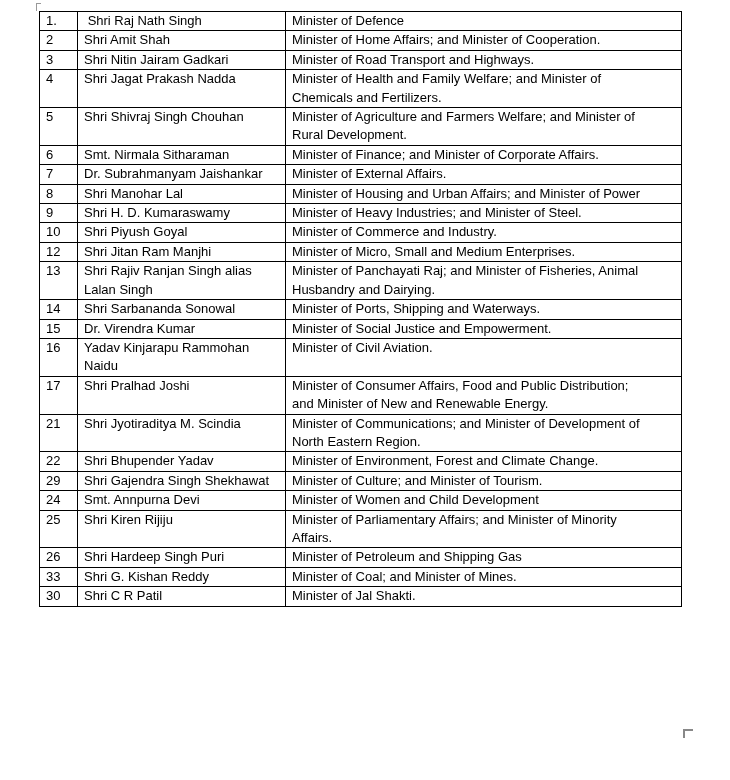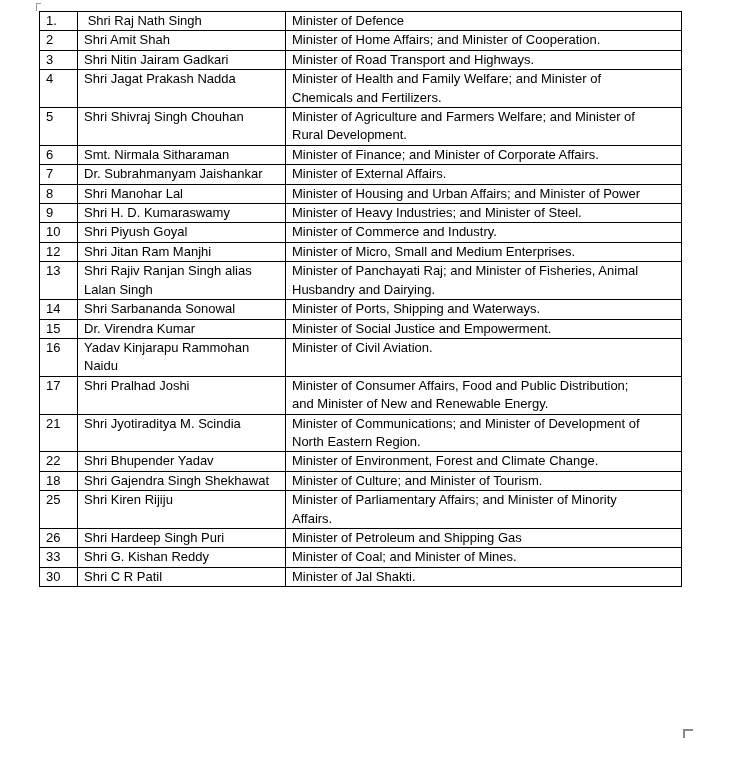--- a/index.html
+++ b/index.html
@@ -155,23 +155,28 @@
           <td class="name">Shri Jyotiraditya M. Scindia</td>
           <td class="portfolio">Minister of Communications; and Minister of Development of
 North Eastern Region.</td>
         </tr>
         <tr>
           <td class="num">22</td>
           <td class="name">Shri Bhupender Yadav</td>
           <td class="portfolio">Minister of Environment, Forest and Climate Change.</td>
         </tr>
         <tr>
-          <td class="num">18</td>
+          <td class="num">29</td>
           <td class="name">Shri Gajendra Singh Shekhawat</td>
           <td class="portfolio">Minister of Culture; and Minister of Tourism.</td>
+        </tr>
+        <tr>
+          <td class="num">24</td>
+          <td class="name">Smt. Annpurna Devi</td>
+          <td class="portfolio">Minister of Women and Child Development</td>
         </tr>
         <tr>
           <td class="num">25</td>
           <td class="name">Shri Kiren Rijiju</td>
           <td class="portfolio">Minister of Parliamentary Affairs; and Minister of Minority
 Affairs.</td>
         </tr>
         <tr>
           <td class="num">26</td>
           <td class="name">Shri Hardeep Singh Puri</td>

